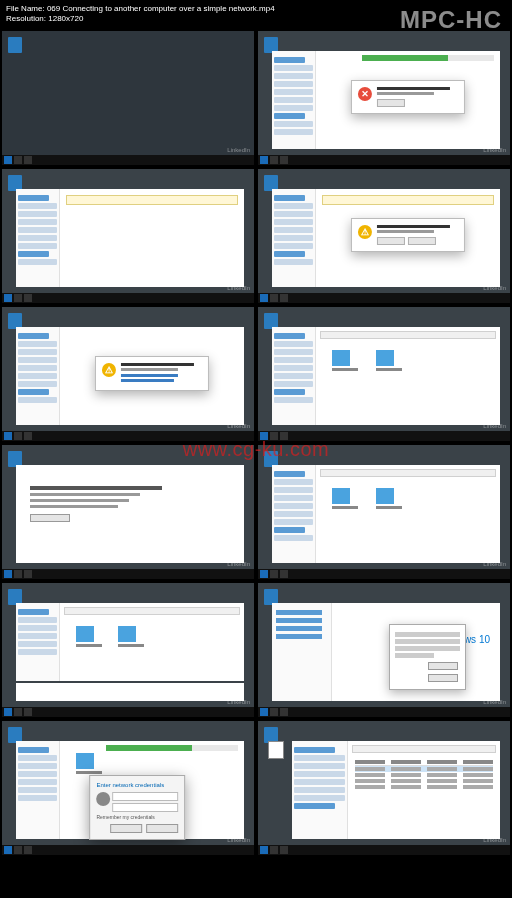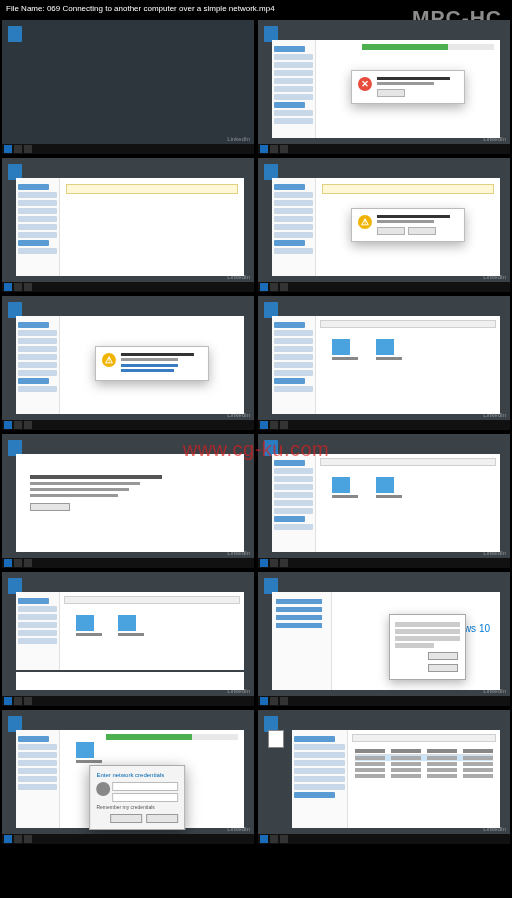--- a/index.html
+++ b/index.html
@@ -1,19 +1,19 @@
 <!DOCTYPE html>
 <html><head>
 <meta charset="utf-8">
 <style>
 * { margin: 0; padding: 0; box-sizing: border-box; }
 body { width: 512px; height: 898px; background: #000; font-family: "Segoe UI", Arial, sans-serif; font-size: 8px; color: #fff; position: relative; overflow: hidden; }
 .header { padding: 4px 6px; line-height: 1.3; }
 .header .lbl { display: inline-block; }
-.mpc { position: absolute; top: 6px; right: 10px; font-size: 21px; font-weight: 700; letter-spacing: 1px; color: rgba(255,255,255,0.55); text-decoration: underline; }
+.mpc { position: absolute; top: 6px; right: 10px; font-size: 24px; font-weight: 700; letter-spacing: 1px; color: rgba(255,255,255,0.55); }
 .grid { padding: 2px; }
 .row { display: flex; gap: 4px; margin-bottom: 4px; }
 .thumb { flex: 1; height: 134px; background: #3a4248; position: relative; }
 .thumb.first { background: #2e363d; }
 .icon-recycle { position: absolute; top: 6px; left: 6px; width: 14px; height: 16px; background: #2a7cbf; border-radius: 1px; }
 .tb { position: absolute; bottom: 0; left: 0; right: 0; height: 10px; background: #111; display: flex; align-items: center; }
 .tb .sq { width: 8px; height: 8px; margin-left: 2px; background: #1a6bb8; }
 .tb .sq2 { width: 8px; height: 8px; margin-left: 2px; background: #333; }
 .wm { position: absolute; bottom: 12px; right: 4px; font-size: 6px; color: rgba(255,255,255,0.4); }
 .win { position: absolute; top: 20px; left: 14px; right: 10px; bottom: 16px; background: #fff; color: #222; display: flex; }
@@ -59,20 +59,21 @@
 .ctrl-panel-left .citem { height: 5px; background: #5a9bd4; margin: 3px 0; width: 90%; }
 .smalldlg { position: absolute; top: 22%; left: 34%; width: 46%; background: #fff; border: 1px solid #aaa; box-shadow: 0 3px 10px rgba(0,0,0,0.3); padding: 5px; }
 .smalldlg .srow { height: 5px; background: #ccc; margin: 2px 0; }
 .smalldlg .sbtn { height: 8px; width: 30px; background: #e5e5e5; border: 1px solid #999; float: right; margin: 2px; }
 </style>
 </head>
 <body>
 
 <div class="header">
   <div><span class="lbl">File Name:</span> <span>069 Connecting to another computer over a simple network.mp4</span></div>
+  <div><span class="lbl">Resolution:</span> <span>1280x720</span></div>
 </div>
 <div class="mpc">MPC-HC</div>
 
 <div class="grid">
 
   <div class="row">
     <div class="thumb first">
       <div class="icon-recycle"></div>
       <div class="wm">LinkedIn</div>
       <div class="tb">

